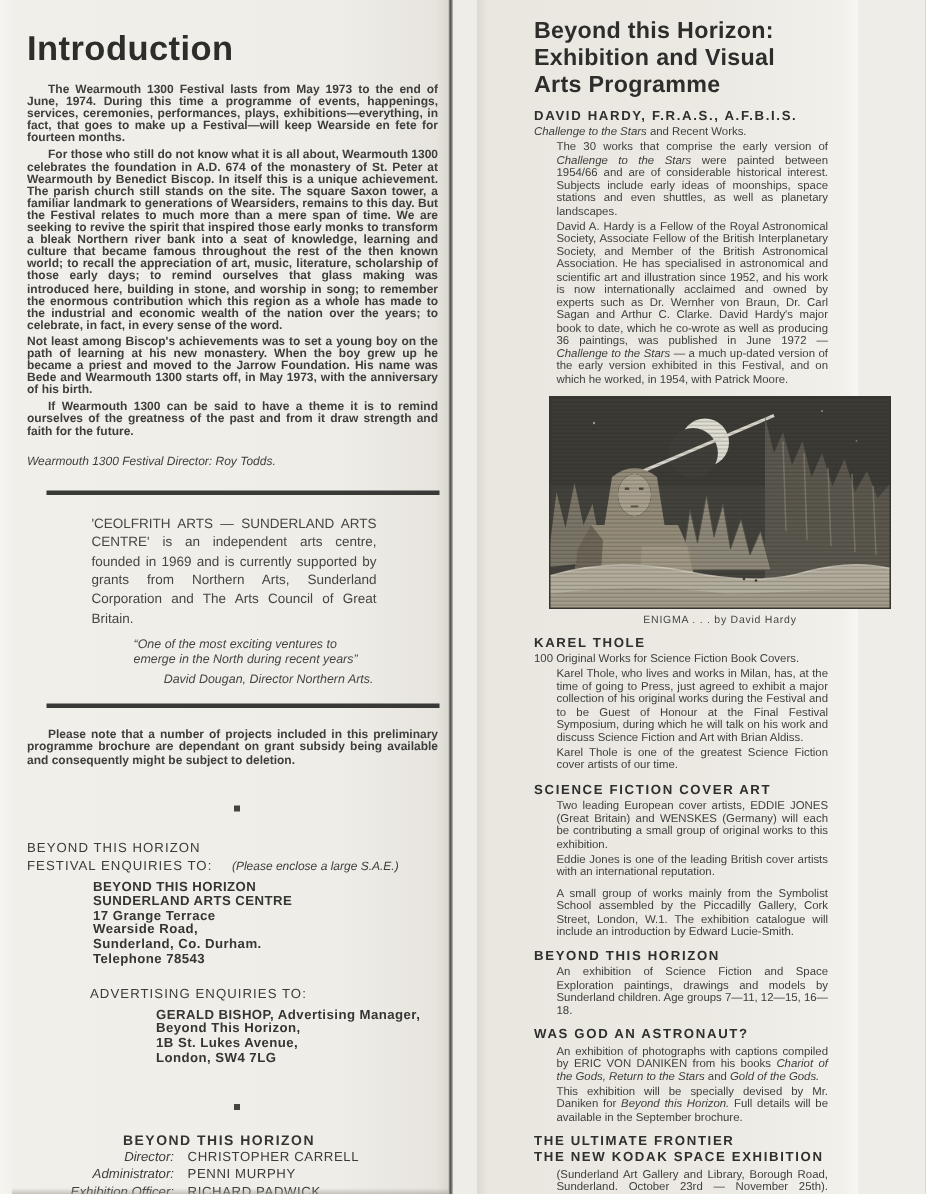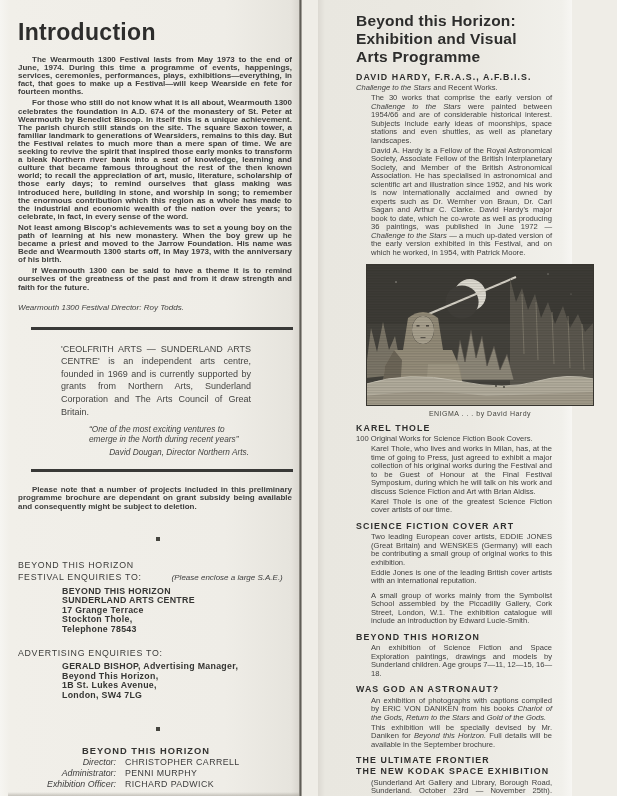--- a/index.html
+++ b/index.html
@@ -34,23 +34,23 @@
   .cbox { margin:15px 0 0 13px; width:262px; border-top:3px solid #393937; border-bottom:3px solid #393937; padding:13px 0 12px 0; }
   .cbox-inner { margin-left:30px; width:190px; }
   .cbox-body { font-size:9px; line-height:12.6px; text-align:justify; color:#454543; }
   .cbox-quote { font-style:italic; font-size:8.3px; line-height:9.6px; margin-top:7px; color:#454543;margin-left:28px; }
   .cbox-attr { font-style:italic; font-size:8.3px; text-align:right; margin-top:3px; padding-right:2px; color:#454543; }
   .note { margin-top:14px; }
   .dot { width:4px; height:4px; background:#45453f; margin:26px auto 0 138px; }
   .enq { margin-top:18px; }
   .enq-label { font-size:8.8px; letter-spacing:.7px; line-height:12.5px; color:#3b3b39; }
   .enq-line2 { display:flex; align-items:baseline; }
-  .sae { font-style:italic; font-size:8px; margin-left:30px; letter-spacing:0; }
+  .sae { font-style:italic; font-size:8px; margin-left:13px; letter-spacing:0; }
   .addr { margin:3px 0 0 44px; font-weight:bold; font-size:8.8px; line-height:9.6px; letter-spacing:.3px; color:#353533; }
-  .adv { margin-top:12px; }
+  .adv { margin-top:12px;margin-left:42px; }
   .staff { margin-top:15px; }
   .staff-head { font-weight:bold; text-align:center; font-size:9.3px; letter-spacing:1px; color:#343432; margin-right:18px; }
   .staff-row { display:flex; font-size:8.8px; line-height:10.2px; margin-top:1px; }
   .staff-row:first-of-type { margin-top:7px; }
   .staff-role { width:98px; text-align:right; font-style:italic; flex:0 0 auto; }
   .staff-name { margin-left:9px; letter-spacing:.4px; }
   .pagenum { text-align:center; font-size:8.8px; margin-top:12px; color:#454543; }
   .pagenum-left { margin-right:18px; }
 
   
@@ -96,21 +96,22 @@
     <div class="enq">
       <div class="enq-label">BEYOND THIS HORIZON</div>
       <div class="enq-line2">
         <span class="enq-label">FESTIVAL ENQUIRIES TO:</span>
         <span class="sae">(Please enclose a large S.A.E.)</span>
       </div>
       <div class="addr">
         <div>BEYOND THIS HORIZON</div>
         <div>SUNDERLAND ARTS CENTRE</div>
         <div>17 Grange Terrace</div>
-        <div>Stockton Thole,</div>
+        <div>Wearside Road,</div>
+        <div>Sunderland, Co. Durham.</div>
         <div>Telephone 78543</div>
       </div>
     </div>
 
     <div class="enq adv">
       <div class="enq-label">ADVERTISING ENQUIRIES TO:</div>
       <div class="addr">
         <div>GERALD BISHOP, Advertising Manager,</div>
         <div>Beyond This Horizon,</div>
         <div>1B St. Lukes Avenue,</div>

